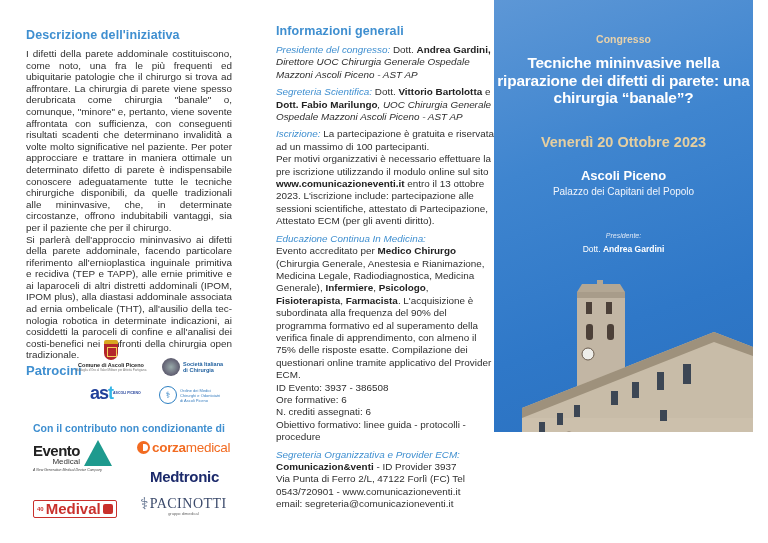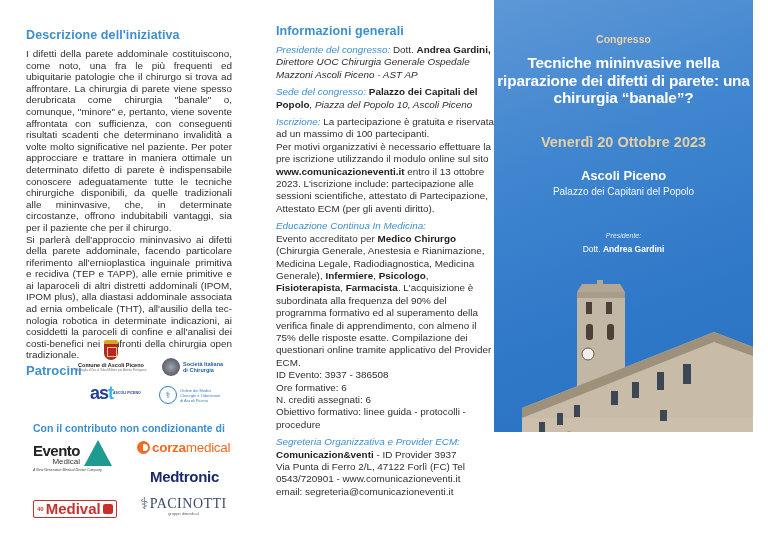--- a/index.html
+++ b/index.html
@@ -156,22 +156,25 @@
 <section class="col col-mid">
   <h2 class="sec">Informazioni generali</h2>
   <div class="info">
     <div class="blk">
       <span class="lbl">Presidente del congresso:</span>
       <span>Dott.</span>
       <b>Andrea Gardini,</b>
       <i>Direttore UOC Chirurgia Generale Ospedale Mazzoni Ascoli Piceno - AST AP</i>
     </div>
     <div class="blk">
-      <span class="lbl">Sede del congresso:</span>
-      <b>Palazzo dei Capitali del Popolo</b><i>, Piazza del Popolo 10, Ascoli Piceno</i>
+      <span class="lbl">Segreteria Scientifica:</span>
+      <span>Dott.</span>
+      <b>Vittorio Bartolotta</b>
+      <span>e</span>
+      <b>Dott. Fabio Marilungo</b><i>, UOC Chirurgia Generale Ospedale Mazzoni Ascoli Piceno - AST AP</i>
     </div>
     <div class="blk">
       <span class="lbl">Iscrizione:</span>
       <span>La partecipazione è gratuita e riservata ad un massimo di 100 partecipanti.</span><br>
       <span>Per motivi organizzativi è necessario effettuare la pre iscrizione utilizzando il modulo online sul sito</span>
       <b>www.comunicazioneventi.it</b>
       <span>entro il 13 ottobre 2023. L'iscrizione include: partecipazione alle sessioni scientifiche, attestato di Partecipazione, Attestato ECM (per gli aventi diritto).</span>
     </div>
     <div class="blk">
       <span class="lbl">Educazione Continua In Medicina:</span><br>

